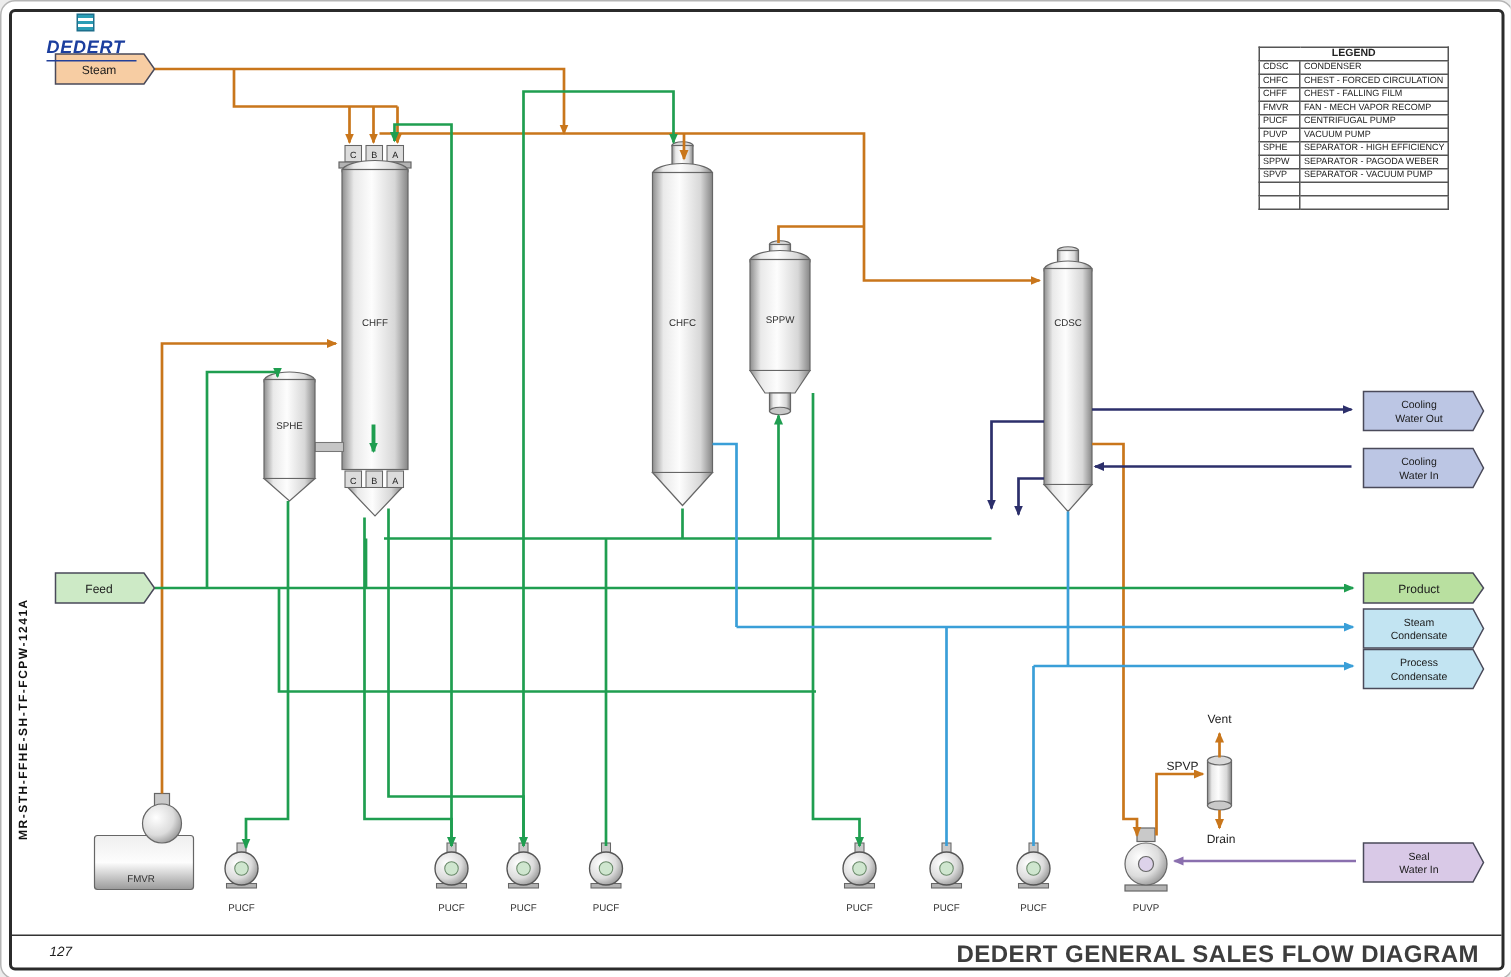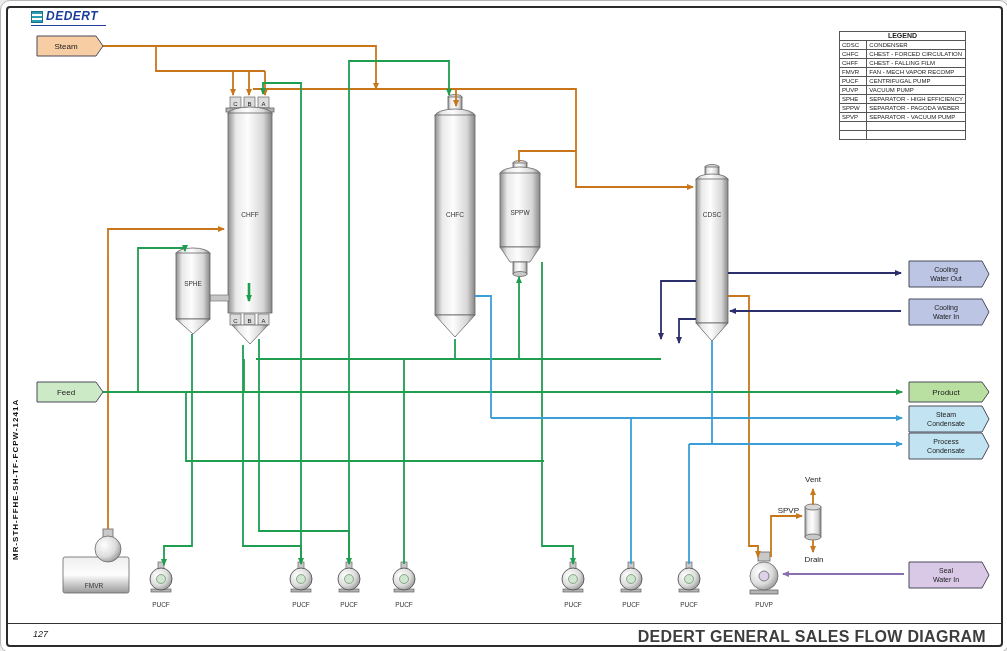--- a/index.html
+++ b/index.html
@@ -9,22 +9,22 @@
   svg{position:absolute;left:0;top:0;}
   svg text{font-family:"Liberation Sans",sans-serif;}
   .eqlbl{font-size:6.5px;fill:#333;text-anchor:middle;}
   .nzl{font-size:6px;fill:#222;text-anchor:middle;}
   .pmp{font-size:6.5px;fill:#333;text-anchor:middle;}
   .tagt{font-size:8px;fill:#1a1a1a;text-anchor:middle;}
   .tagt2{font-size:7px;fill:#1a1a1a;text-anchor:middle;}
   .vd{font-size:8px;fill:#222;text-anchor:middle;}
   .met{stroke:#666;stroke-width:.8;}
   .noz{fill:#dcdcdc;stroke:#666;stroke-width:.7;}
-  .logo{position:absolute;left:30px;top:8px;display:flex;align-items:flex-end;gap:3px;
-        border-bottom:1.5px solid #23409a;padding:0 8px 2px 0;}
+  .logo{position:absolute;left:30px;top:8px;display:flex;align-items:center;gap:3px;
+        border-bottom:1.5px solid #23409a;padding:0 8px 2px 0;flex-direction:column;}
   .logo-icon{width:12px;height:12px;box-sizing:border-box;border:1.5px solid #1d6f8c;
         background:repeating-linear-gradient(180deg,#2a9db5 0 2px,#ffffff 2px 4px);}
   .logo-text{font:italic 700 12px "Liberation Sans",sans-serif;color:#1b3e9e;letter-spacing:.5px;}
   .legend{position:absolute;left:838px;top:30px;width:127px;background:#fff;}
   .legend table{width:100%;border-collapse:collapse;font-size:6px;color:#222;}
   .legend th,.legend td{border:1px solid #555;padding:0 2px;height:8px;line-height:1.1;white-space:nowrap;overflow:hidden;}
   .legend th{font-size:7px;font-weight:bold;text-align:center;}
   .legend td.code{width:24px;}
   .vcode{position:absolute;left:10px;top:366px;height:225px;width:14px;writing-mode:vertical-rl;
          transform:rotate(180deg);font:700 8px "Liberation Sans",sans-serif;letter-spacing:1px;

